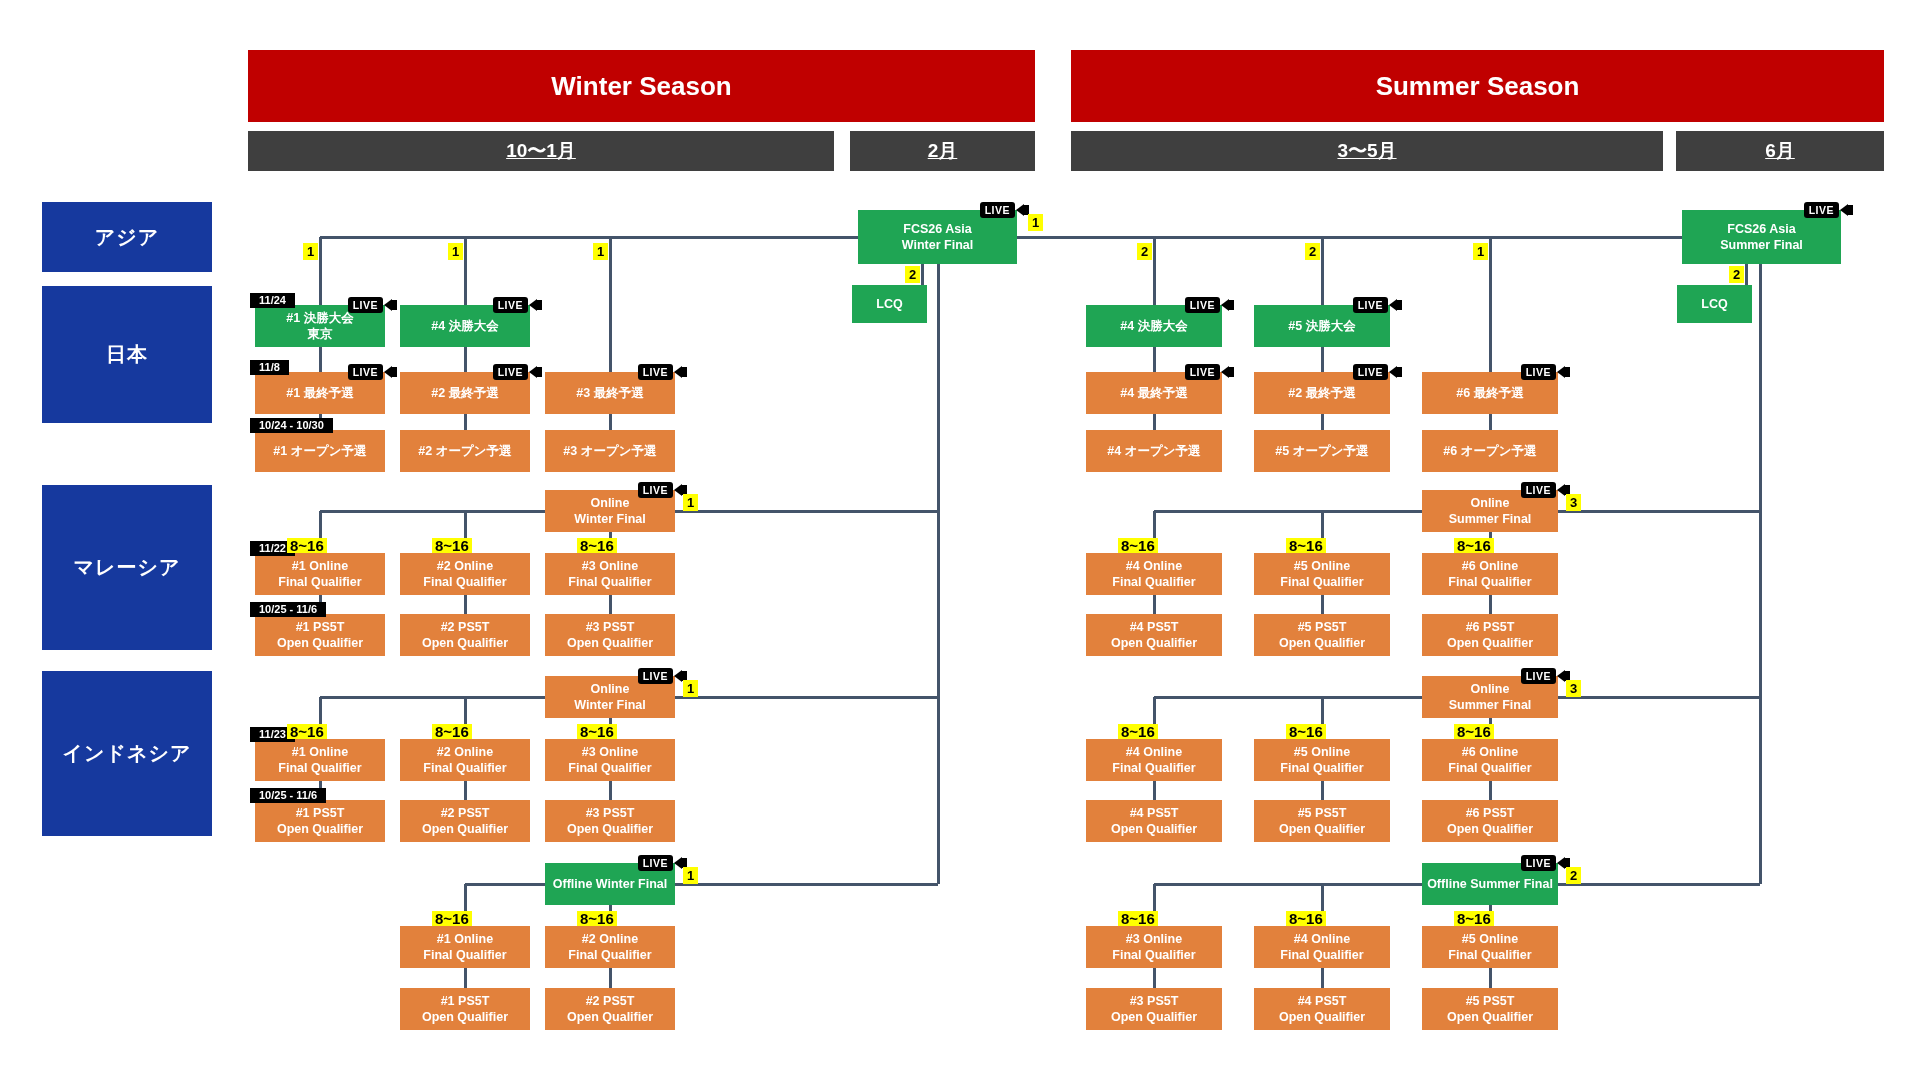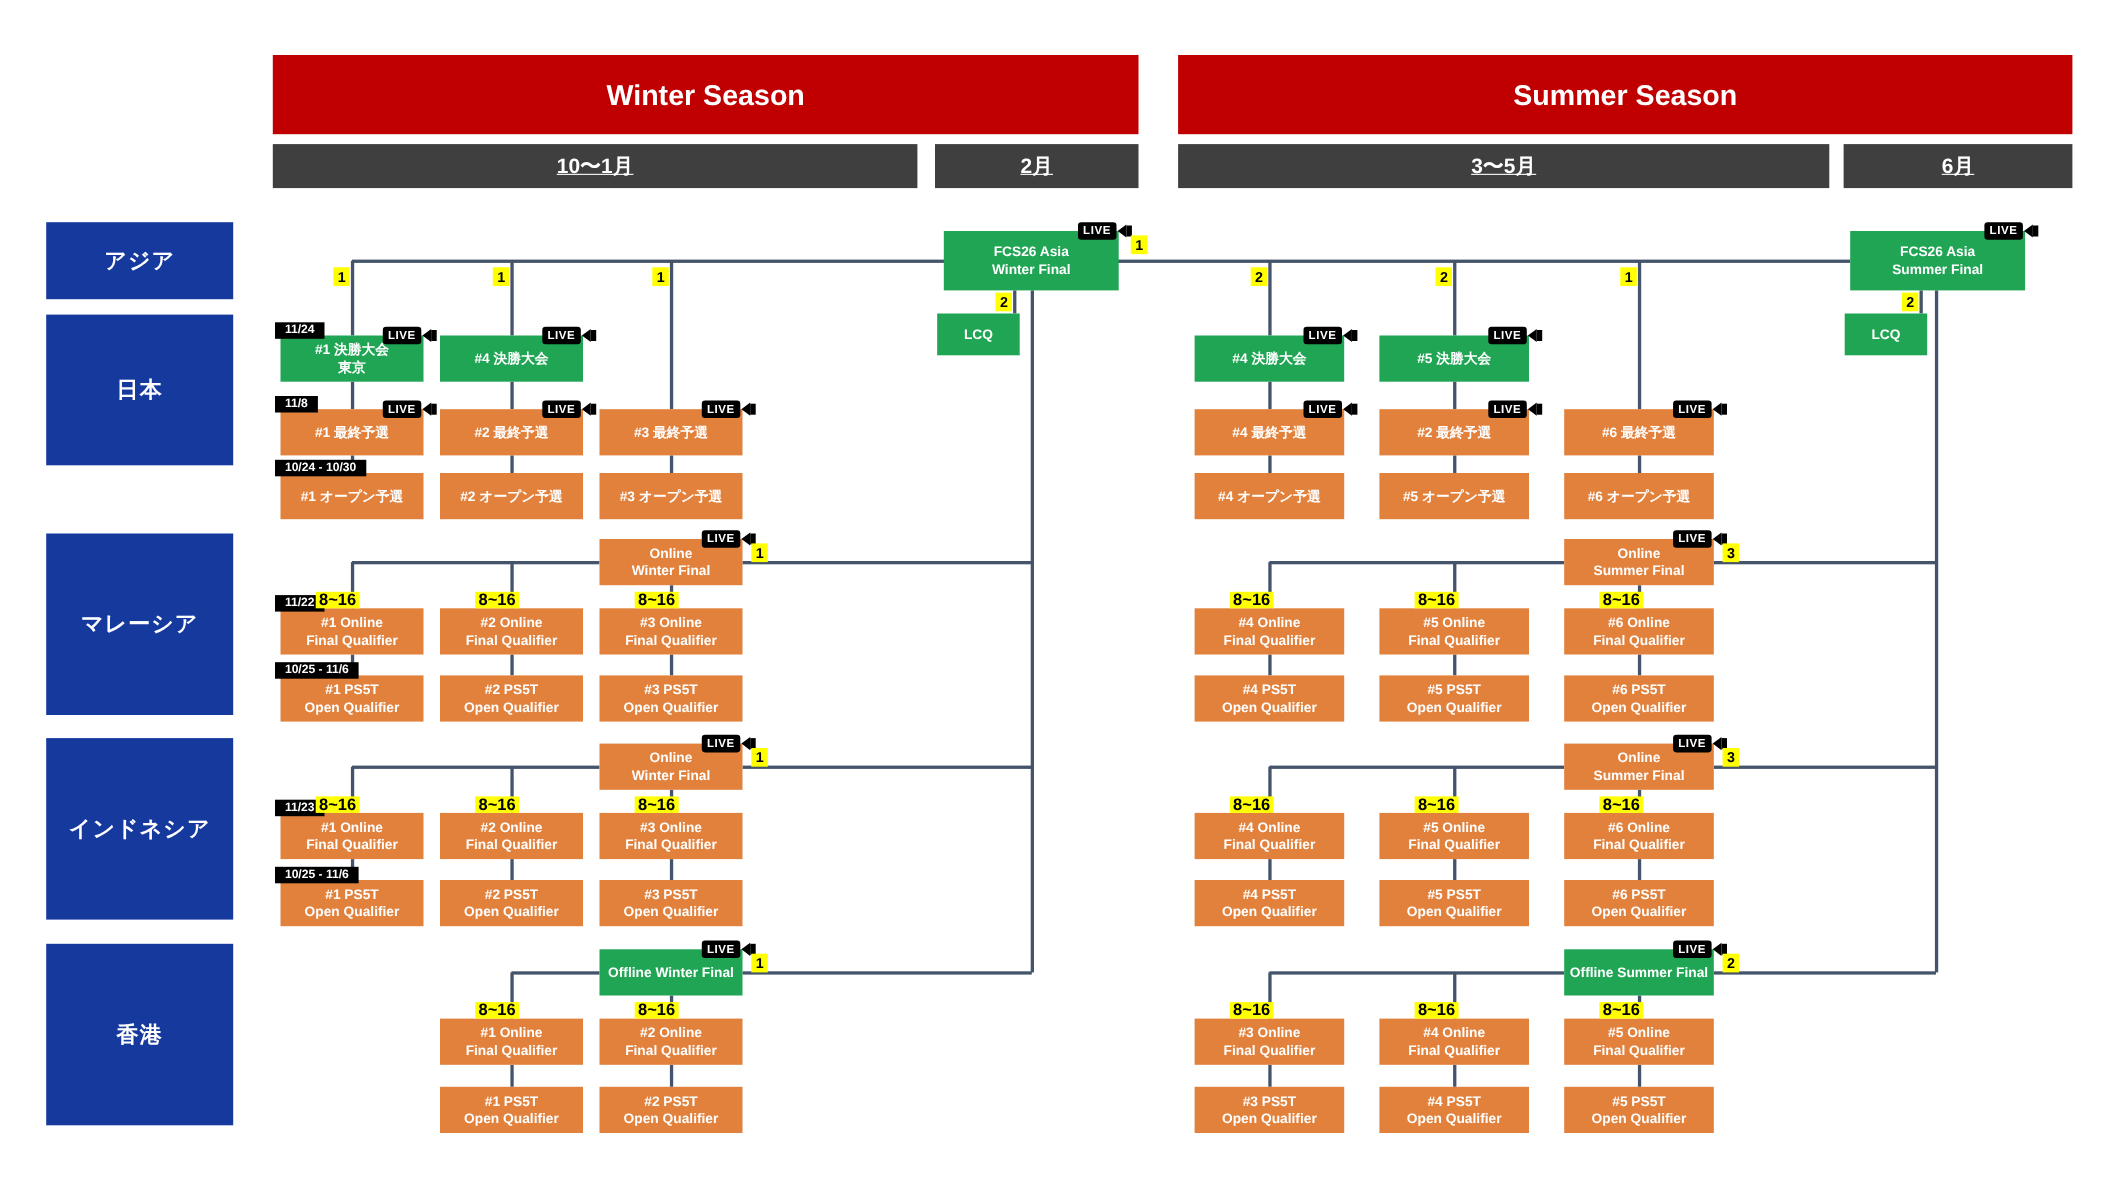--- a/index.html
+++ b/index.html
@@ -28,21 +28,20 @@
   <div class="season" style="left:248px;width:787px;">Winter Season</div>
   <div class="period" style="left:248px;width:586px;">10〜1月</div>
   <div class="period" style="left:850px;width:185px;">2月</div>
   <div class="period" style="left:1071px;width:592px;">3〜5月</div>
   <div class="period" style="left:1676px;width:208px;">6月</div>
 
   <div class="region" style="top:202px;height:70px;">アジア</div>
   <div class="region" style="top:286px;height:137px;">日本</div>
   <div class="region" style="top:485px;height:165px;">マレーシア</div>
   <div class="region" style="top:671px;height:165px;">インドネシア</div>
-  <div class="region" style="top:858px;height:165px;">香港</div>
 
   <div id="diagram">
       <div class="line" style="left: 320px; top: 236px; width: 1362px; height: 3px;"></div>
       <span class="badge-slot" style="left: 303px; top: 243px;">1</span>
       <span class="badge-slot" style="left: 448px; top: 243px;">1</span>
       <span class="badge-slot" style="left: 593px; top: 243px;">1</span>
       <span class="badge-slot" style="left: 1137px; top: 243px;">2</span>
       <span class="badge-slot" style="left: 1305px; top: 243px;">2</span>
       <span class="badge-slot" style="left: 1473px; top: 243px;">1</span>
       <div class="node green" style="left: 858px; top: 210px; width: 159px; height: 54px;">

